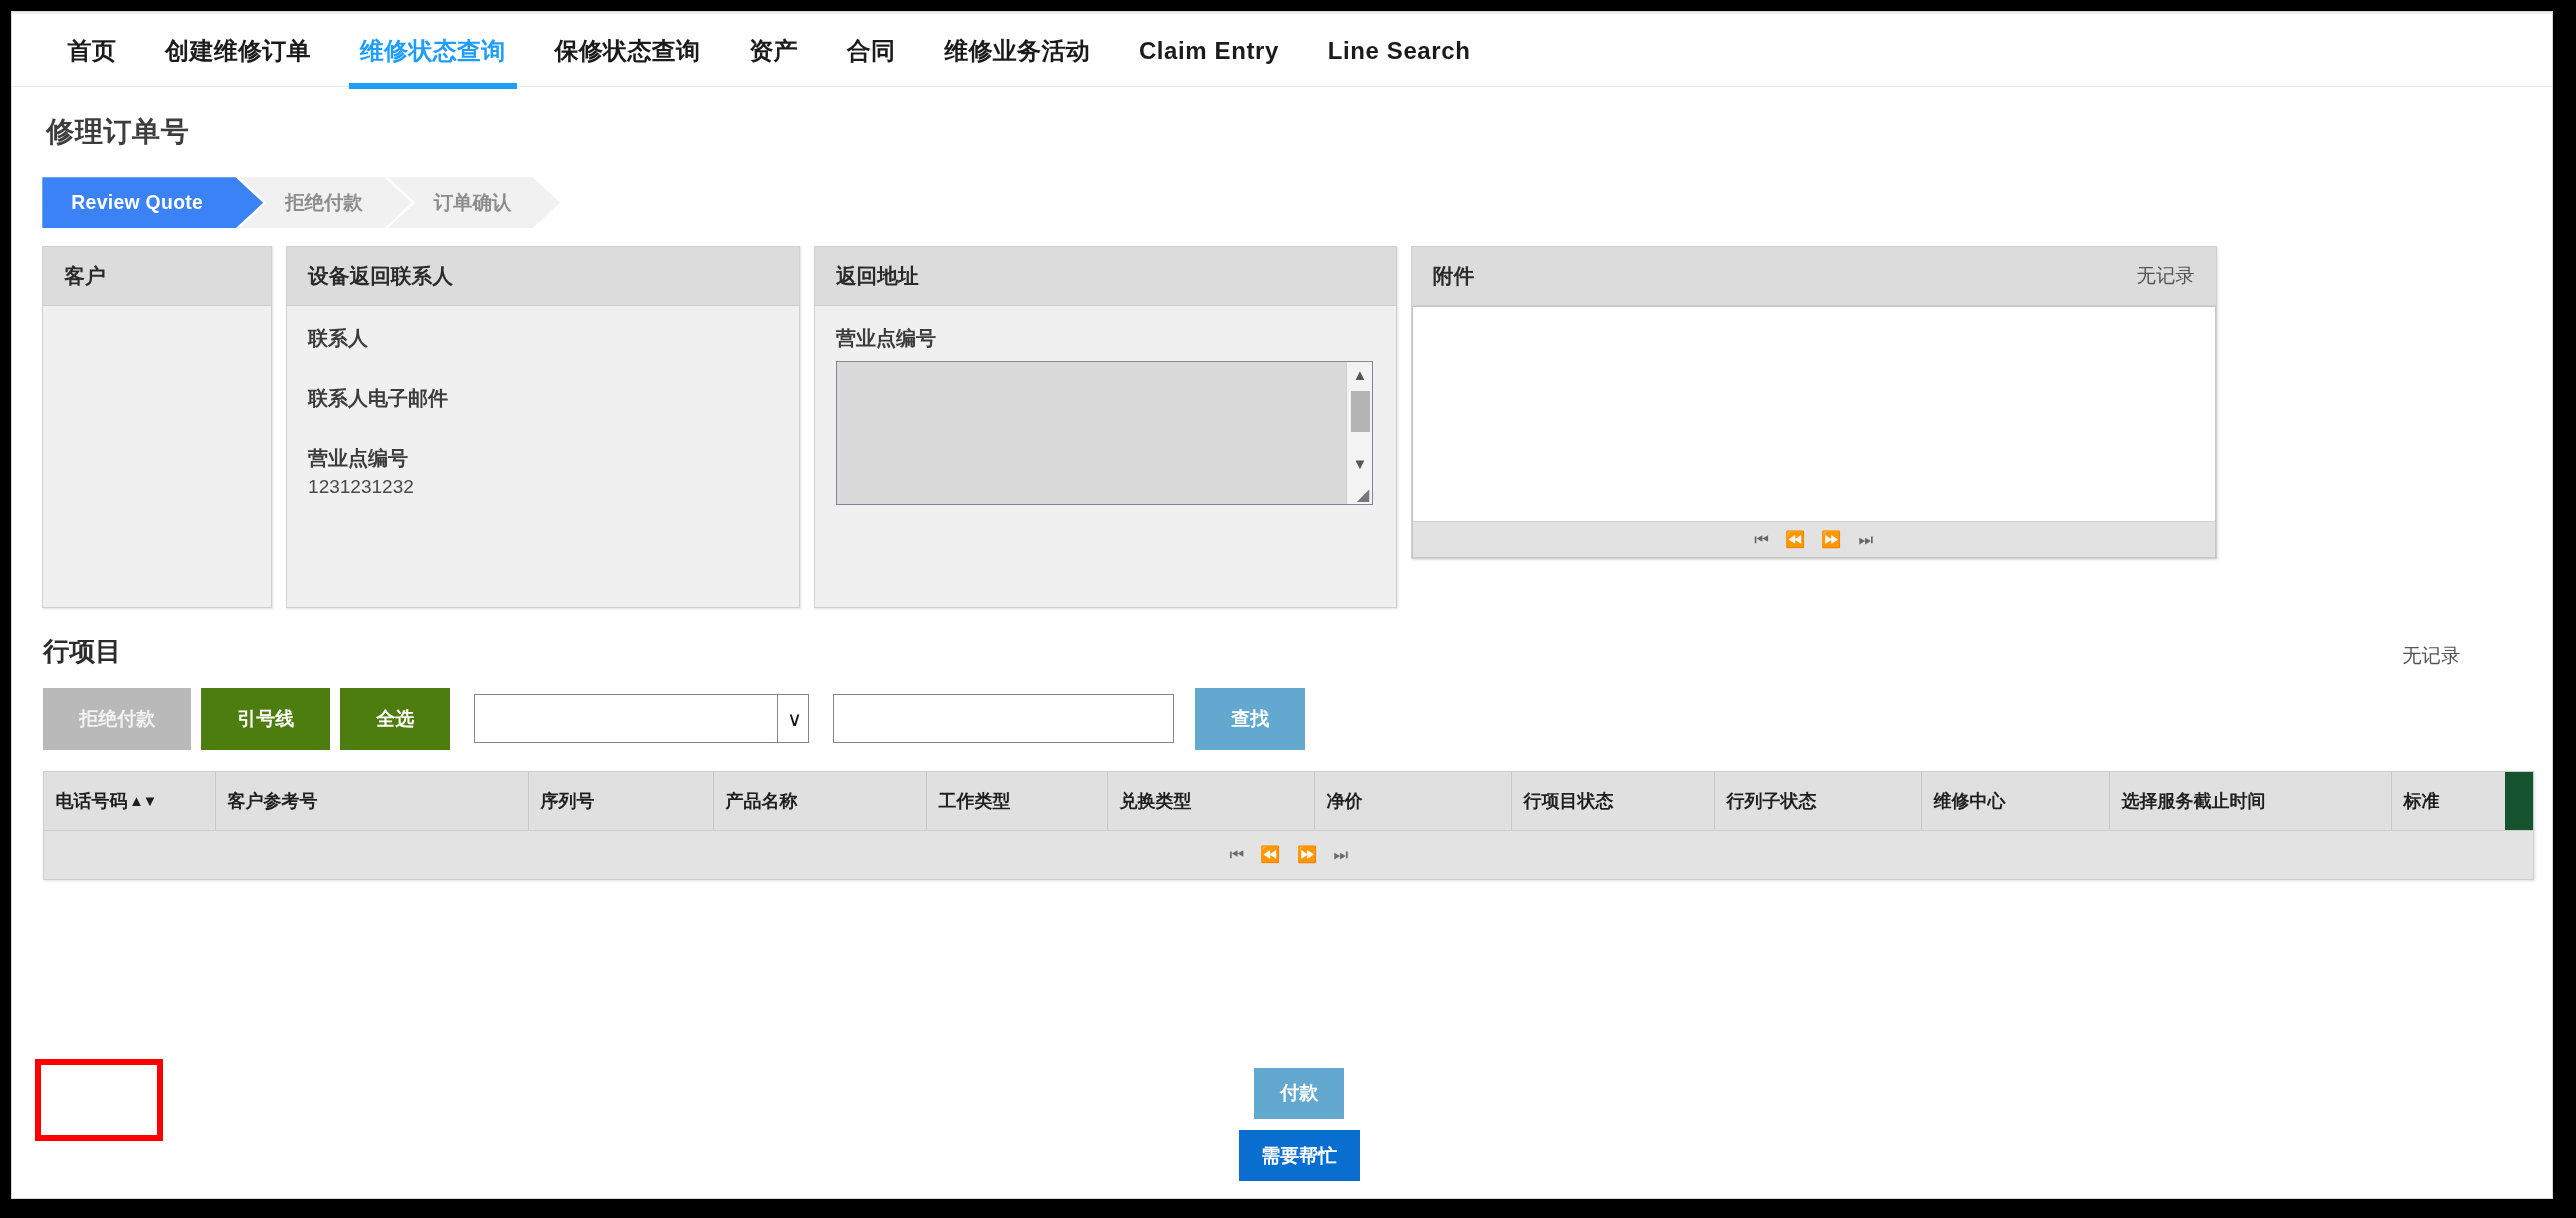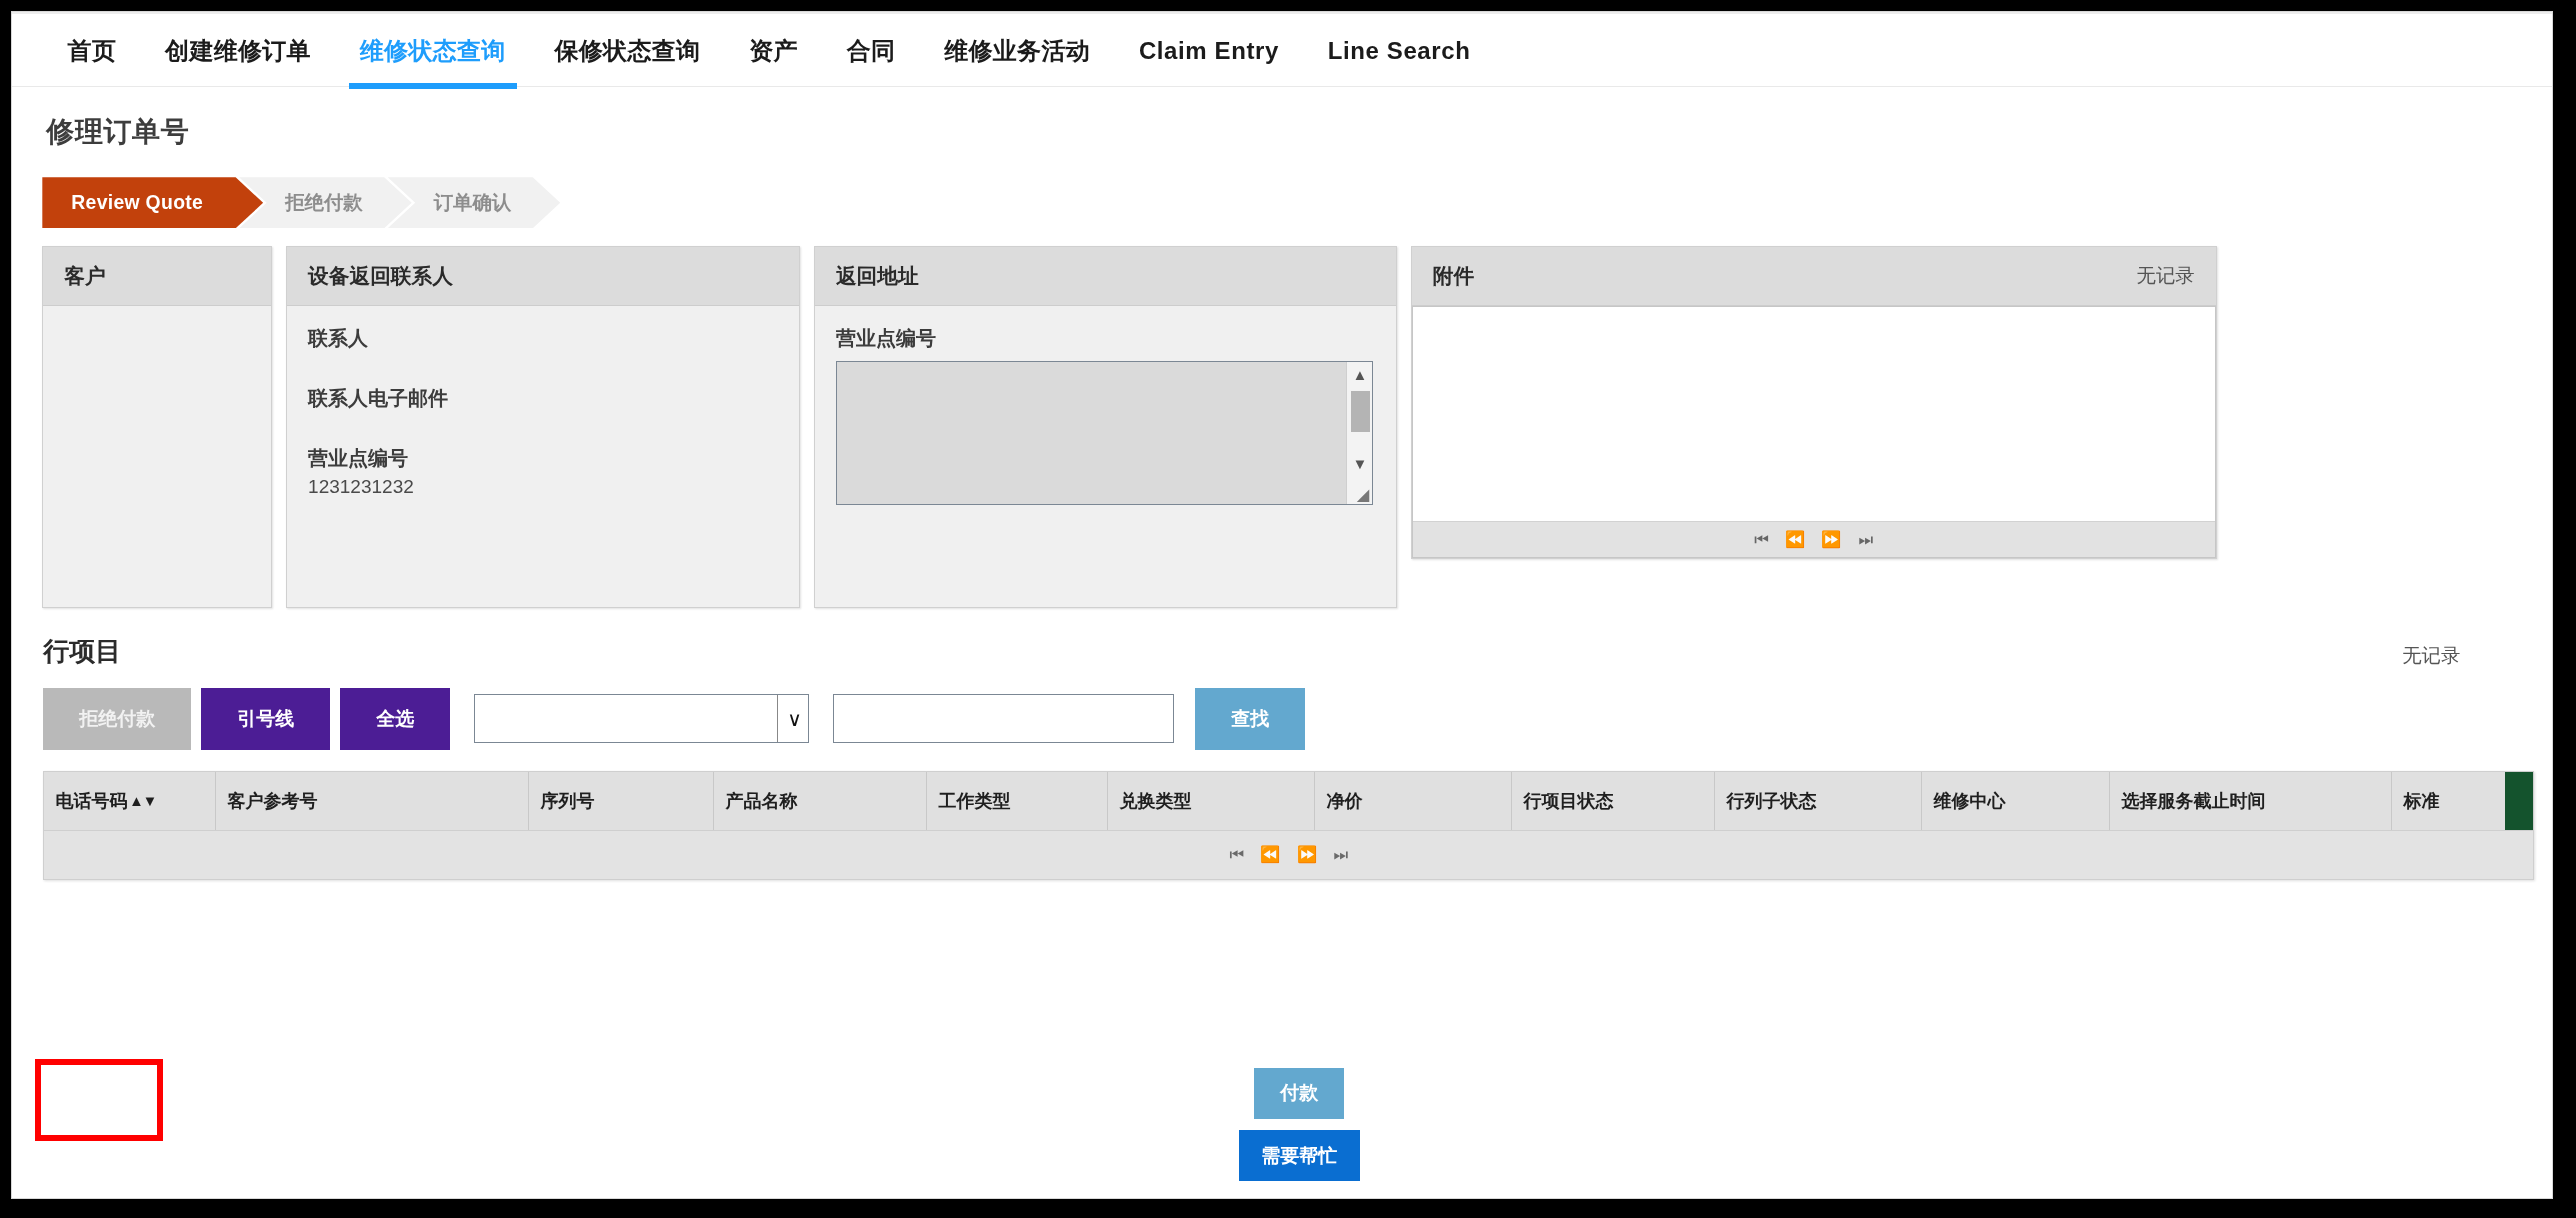--- a/index.html
+++ b/index.html
@@ -95,21 +95,21 @@
     cursor: pointer;
   }
   .step-inactive {
     background: #f1f1f1;
     color: #8d8d8d;
     clip-path: polygon(0 0, calc(100% - 27.5px) 0, 100% 50%, calc(100% - 27.5px) 100%, 0 100%, 27.5px 50%);
     margin-left: -24px;
     padding-left: 46px;
   }
   .step-active {
-    background: #c2410c;
+    background: #3b82f6;
     color: #ffffff;
     clip-path: polygon(0 0, calc(100% - 27.5px) 0, 100% 50%, calc(100% - 27.5px) 100%, 0 100%);
     padding-right: 60px;
     letter-spacing: 0.3px;
   }
 
   
   .panels-row {
     display: flex;
     margin: 17.5px 0 0 30px;
@@ -252,21 +252,21 @@
     color: #ffffff;
     height: 62px;
     padding: 0 36px;
     border: none;
     display: flex;
     align-items: center;
     justify-content: center;
     cursor: pointer;
     font-family: "Liberation Sans", sans-serif;
   }
-  .btn-blue { background: #4c1d95; }
+  .btn-blue { background: #4d7c0f; }
   .btn-grey { background: #b9b9b9; color: #f2f2f2; cursor: default; }
   .btn-find { background: #63a8cf; margin-left: 11.3px; }
 
   .select-box {
     position: relative;
     width: 335px;
     height: 49px;
     background: #ffffff;
     border: 1.3px solid #7b8794;
     margin-left: 13.8px;

